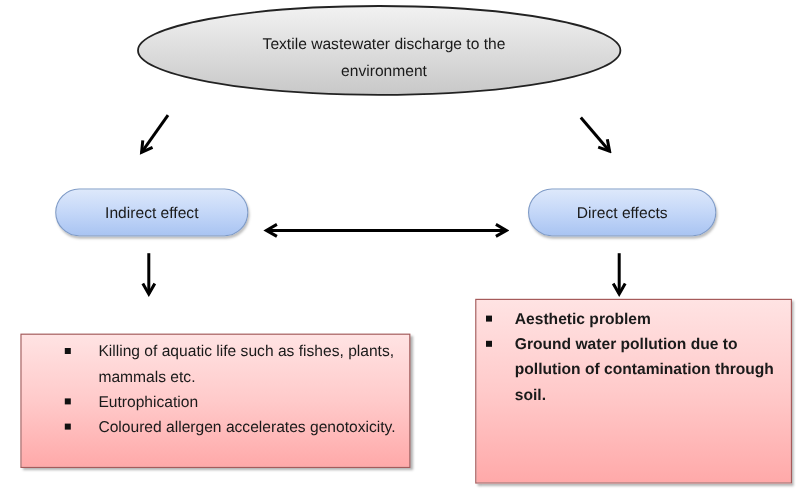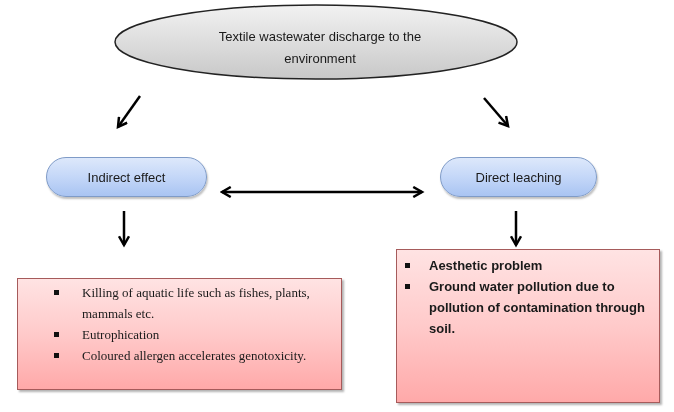--- a/index.html
+++ b/index.html
@@ -17,21 +17,21 @@
   .box-direct { left: 440px; top: 157px; width: 155px; height: 38px; }
   .list-box { position: absolute; border: 1px solid #a65b5b;
               background: linear-gradient(to bottom, #ffe3e3 0%, #ffcaca 50%, #ffa9a9 100%);
               box-shadow: 2px 2px 2px rgba(0,0,0,0.3); font-size: 13px; }
   .list-indirect { left: 17px; top: 278px; width: 323px; height: 110px; }
   .list-direct { left: 396px; top: 249px; width: 262px; height: 152px; }
   ul { margin: 0; padding: 0; list-style: none; }
   li { position: relative; line-height: 21px; }
   li .bullet { position: absolute; width: 5px; height: 5px; background: #111; top: 8px; }
   .list-indirect ul { padding-top: 3px; }
-  .list-indirect li { padding-left: 64px; padding-right: 6px; font-family: Liberation Serif, serif; }
+  .list-indirect li { padding-left: 64px; padding-right: 6px; }
   .list-indirect li .bullet { left: 36px; }
   .list-direct ul { padding-top: 5px; font-weight: bold; }
   .list-direct li { padding-left: 32px; padding-right: 4px; }
   .list-direct li .bullet { left: 8px; }
 </style>
 </head>
 <body>
 
 <div class="canvas">
 
@@ -56,21 +56,21 @@
   <div class="ellipse-text">
     <div>Textile wastewater discharge to the</div>
     <div>environment</div>
   </div>
 
   <div class="effect-box box-indirect">
     <span>Indirect effect</span>
   </div>
 
   <div class="effect-box box-direct">
-    <span>Direct leaching</span>
+    <span>Direct effects</span>
   </div>
 
   <div class="list-box list-indirect">
     <ul>
       <li><span class="bullet"></span><span>Killing of aquatic life such as fishes, plants, mammals etc.</span></li>
       <li><span class="bullet"></span><span>Eutrophication</span></li>
       <li><span class="bullet"></span><span>Coloured allergen accelerates genotoxicity.</span></li>
     </ul>
   </div>
 

